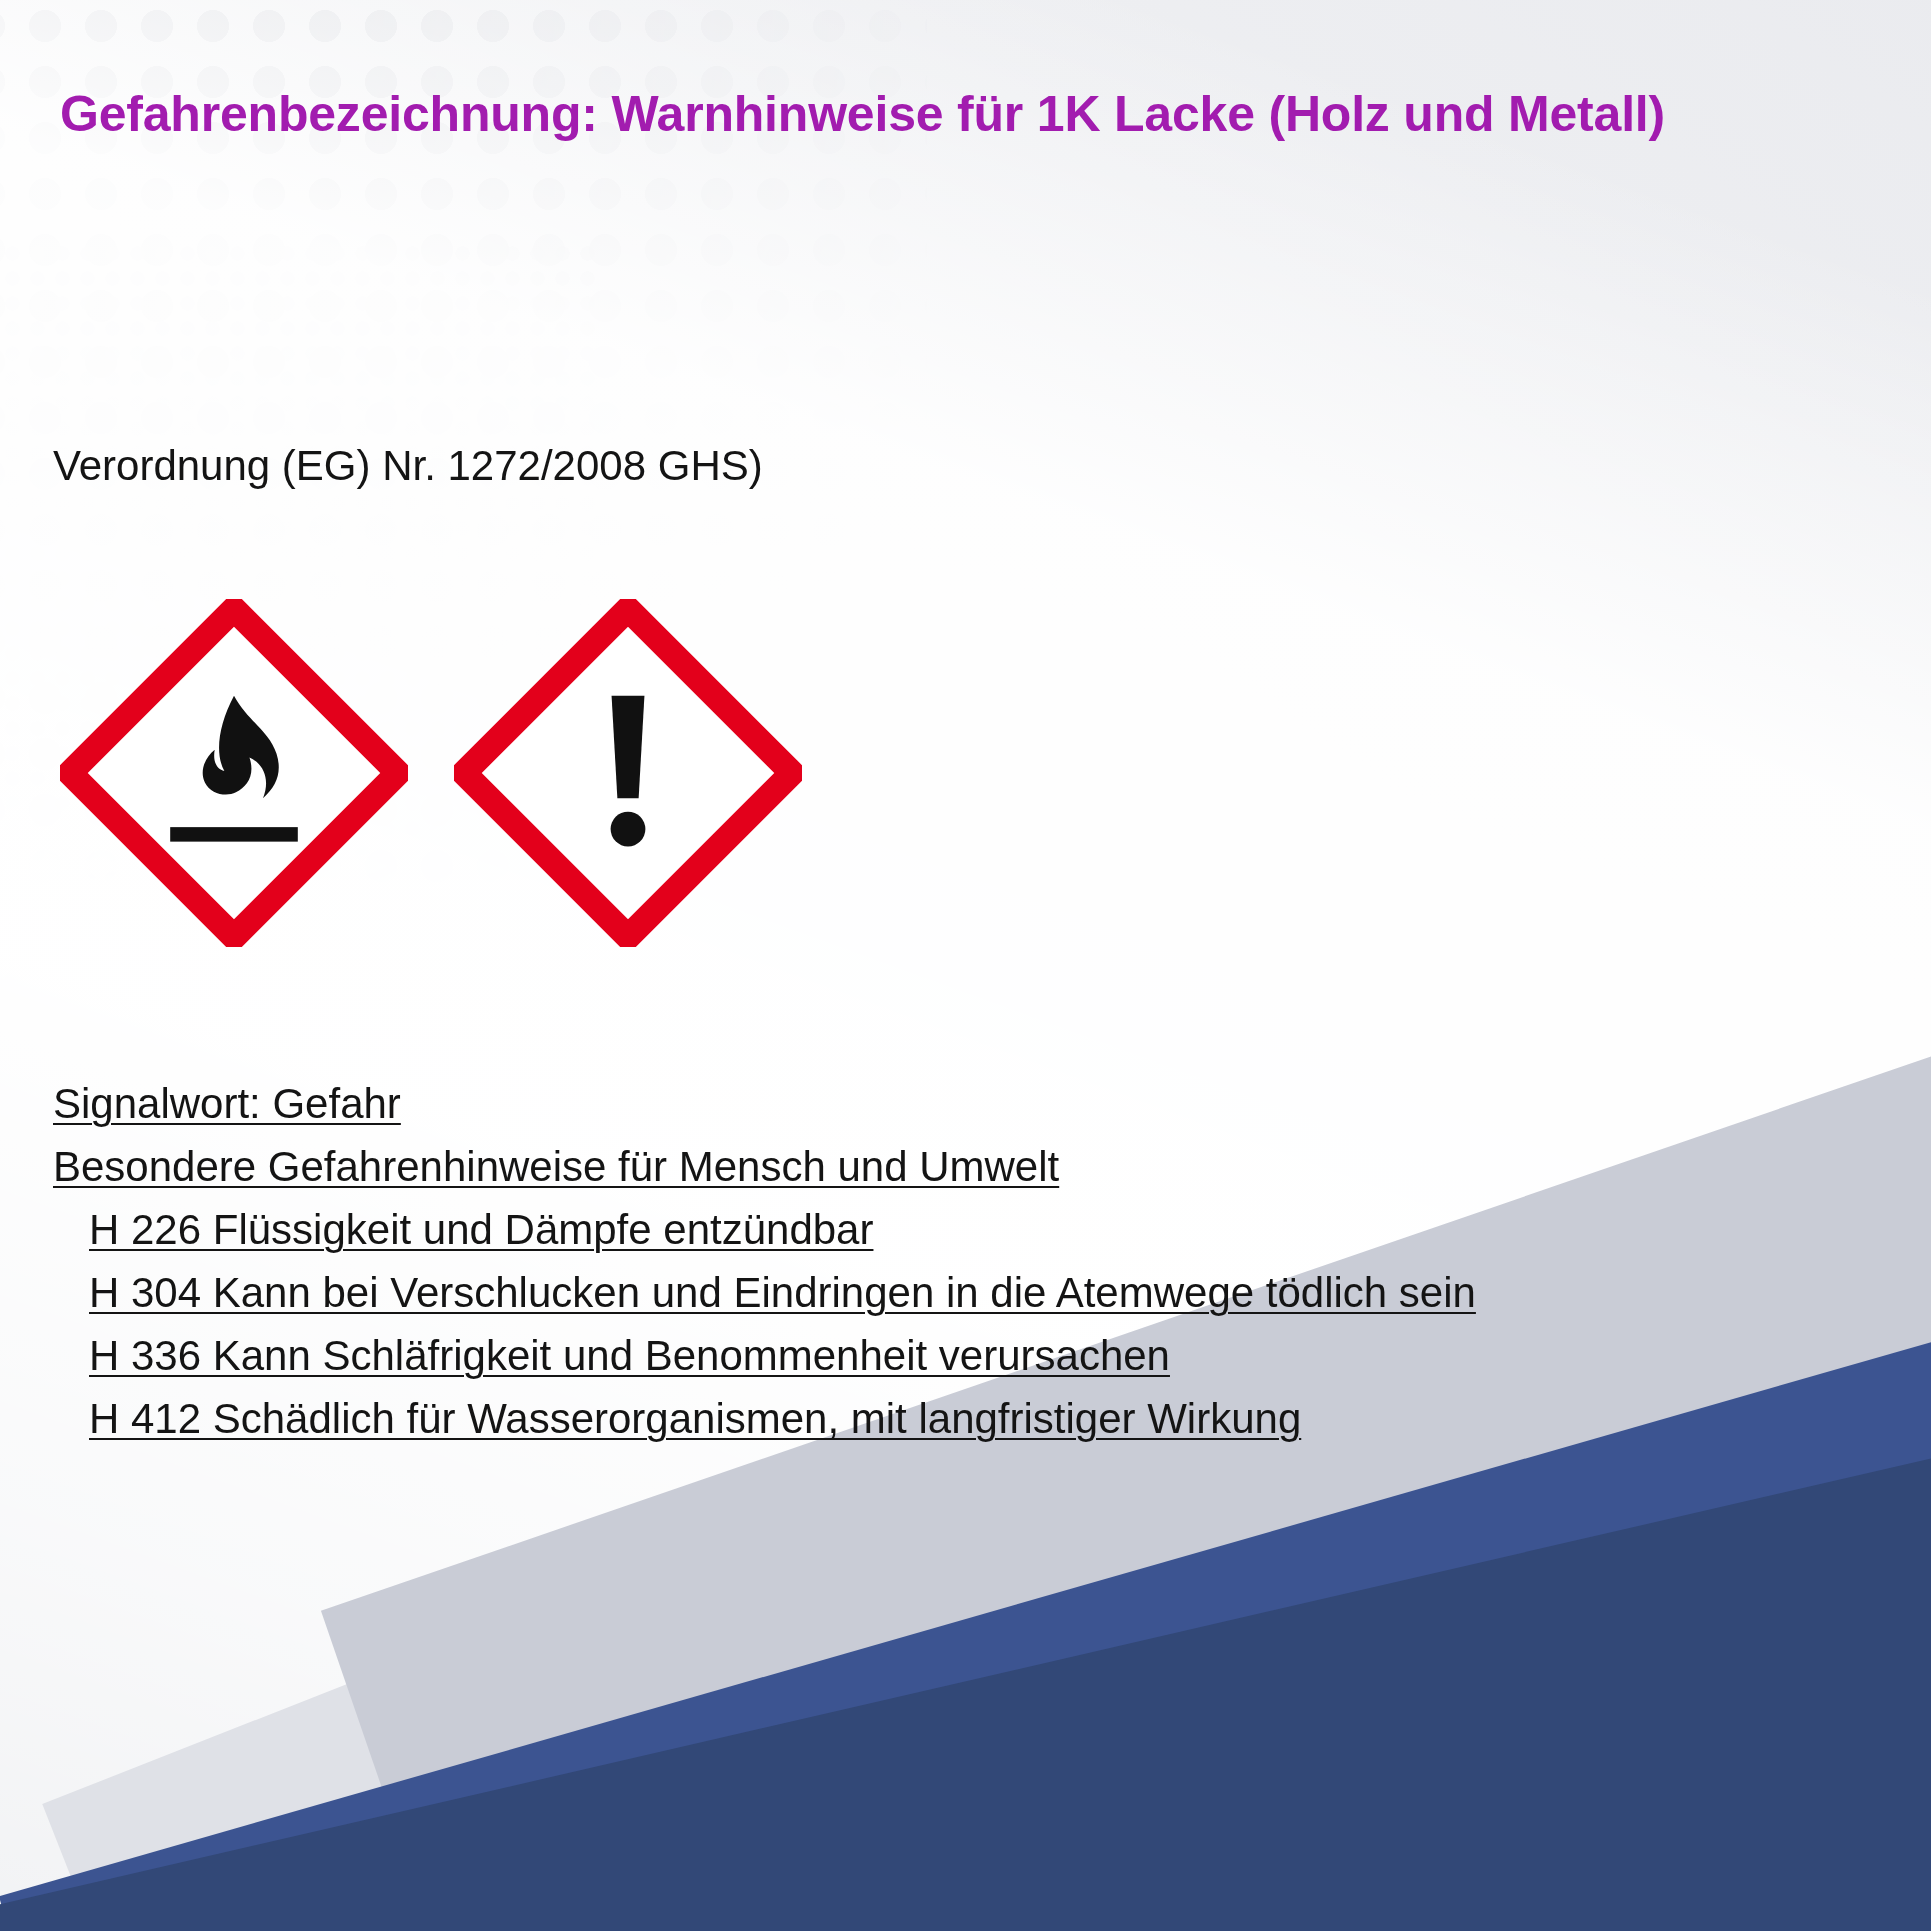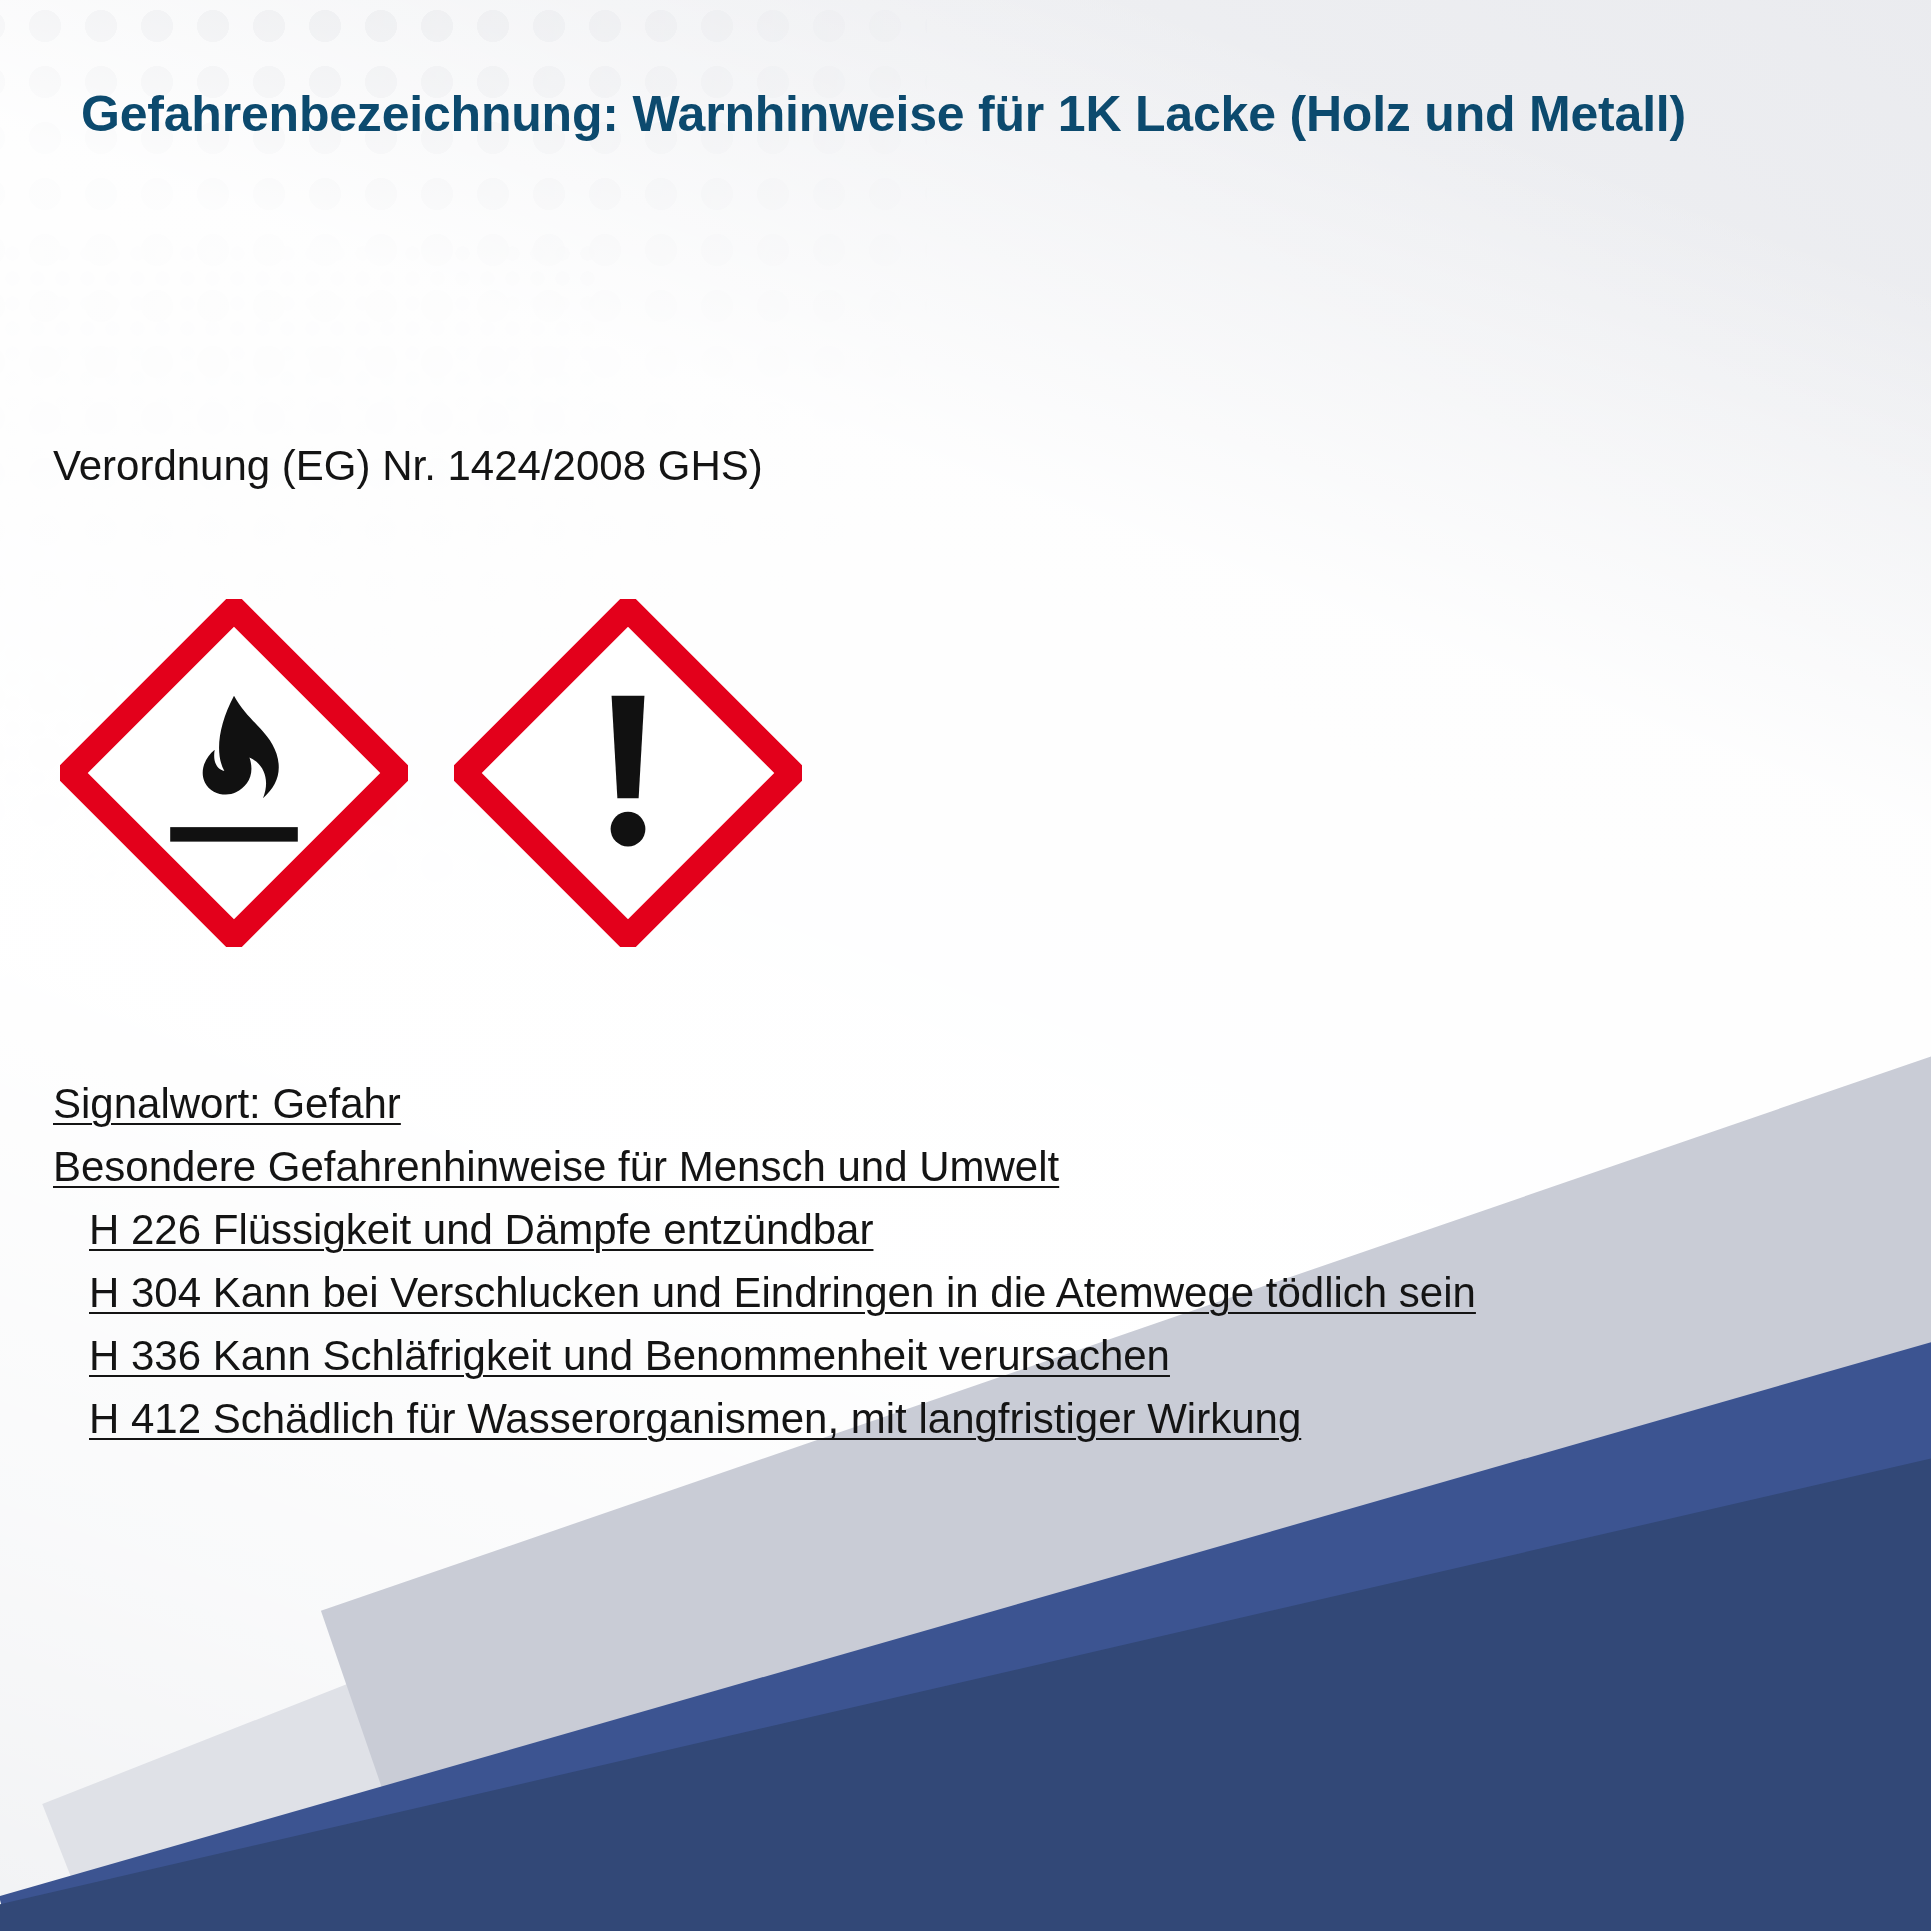--- a/index.html
+++ b/index.html
@@ -124,22 +124,21 @@
   }
 
   .title {
     position: absolute;
     left: 60px;
     top: 85px;
     font-size: 50px;
     font-weight: bold;
     letter-spacing: -0.2px;
     white-space: nowrap;
-    color: #0c4a6e;
-    margin-left: 21px;
+    color: #a21caf;
   }
 
   .intro {
     position: absolute;
     left: 53px;
     top: 436px;
     width: 1834px;
   }
   .intro-line {
     font-size: 42px;
@@ -205,21 +204,21 @@
     <div class="band band-white-strip"></div>
     <div class="band band-blue"></div>
     <div class="band band-blue-dark"></div>
   </div>
 
   <div class="content">
 
     <div class="title">Gefahrenbezeichnung:  Warnhinweise für 1K Lacke (Holz und Metall)</div>
 
     <div class="intro">
-      <div class="intro-line">Verordnung (EG) Nr. 1424/2008 GHS)</div>
+      <div class="intro-line">Verordnung (EG) Nr. 1272/2008 GHS)</div>
     </div>
 
     <div class="pictos">
 
       <div class="picto">
         <svg viewBox="0 0 360 360" width="348" height="348" aria-hidden="true">
           <g transform="translate(180,180) rotate(45) translate(-120,-120)">
             <rect x="0" y="0" width="240" height="240" fill="#ffffff" stroke="#E3001B" stroke-width="26"></rect>
           </g>
           <g transform="translate(180,188)">

